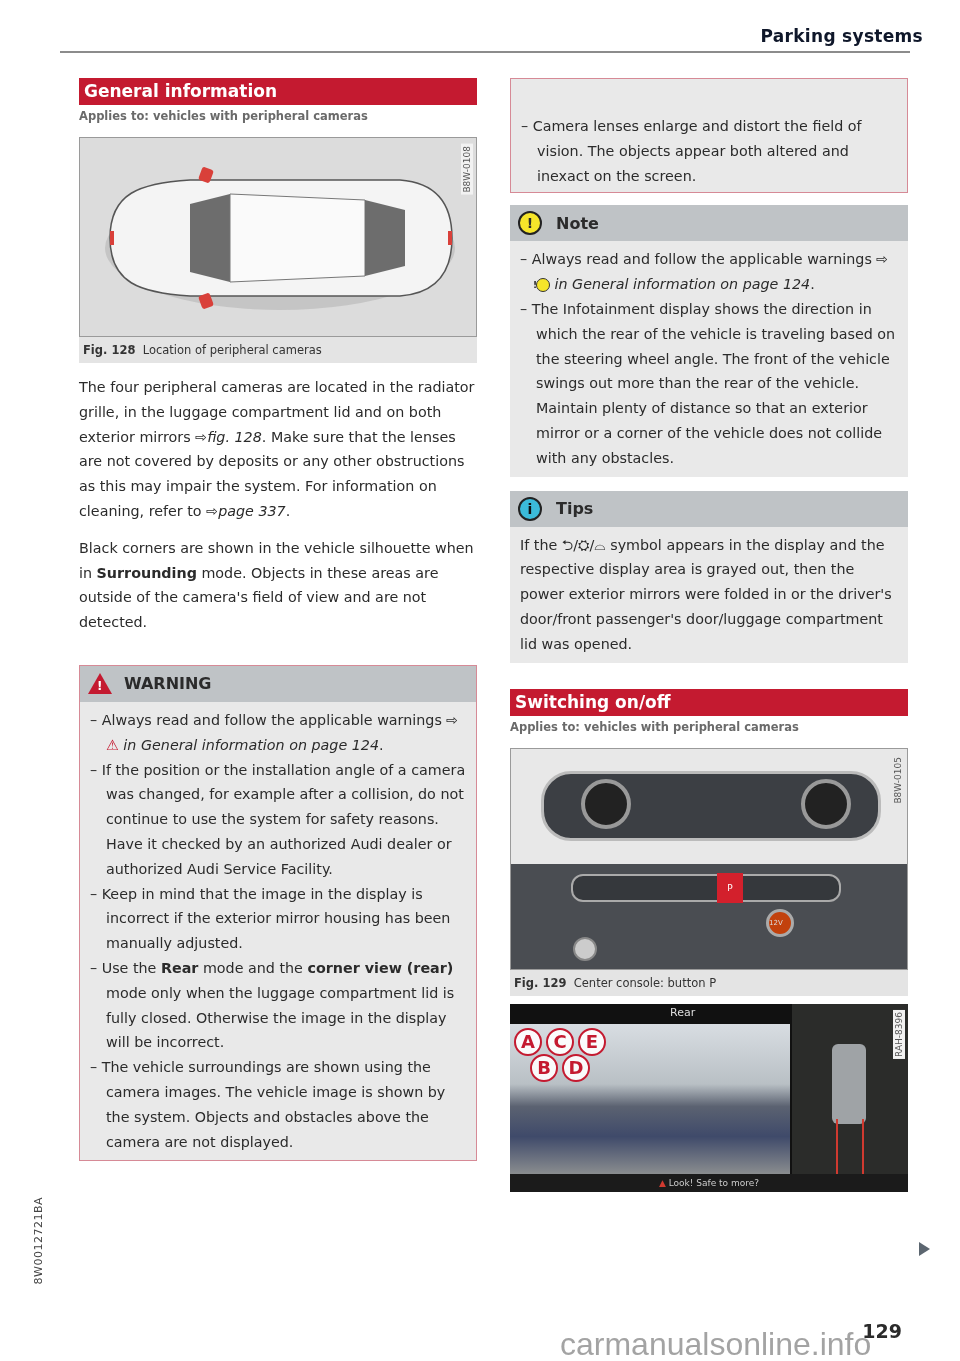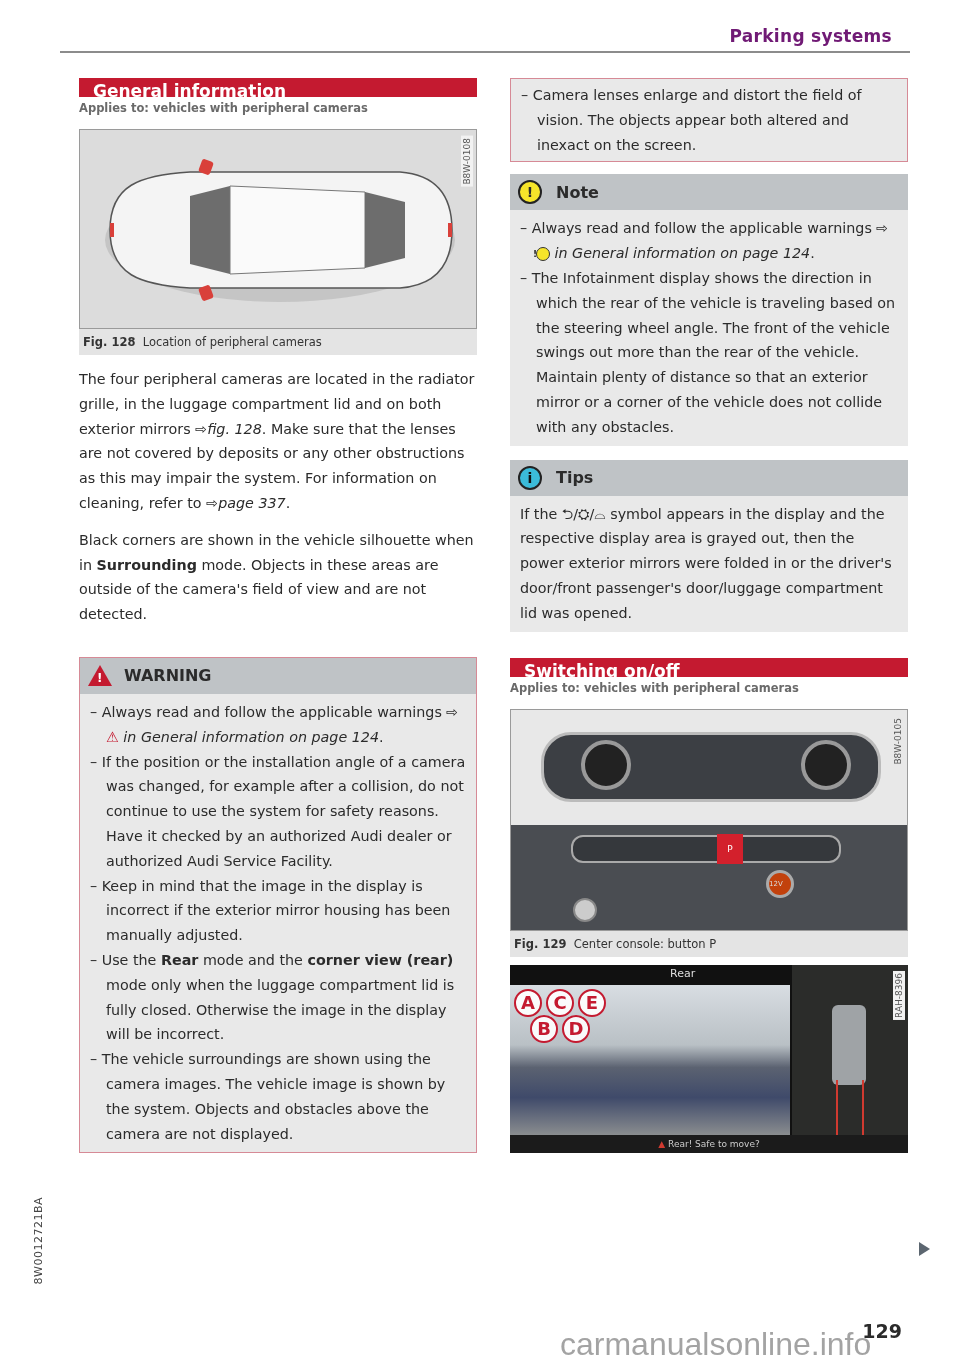--- a/index.html
+++ b/index.html
@@ -1,23 +1,23 @@
 <!DOCTYPE html>
 <html><head>
 <meta charset="utf-8">
 <style>
   * { box-sizing: border-box; margin: 0; padding: 0; }
   body { width: 960px; height: 1361px; background: #ffffff; position: relative; overflow: hidden;
          font-family: "DejaVu Sans", "Liberation Sans", sans-serif; color: #2b2b2b; }
   .header-rule { position: absolute; left: 60px; top: 51px; width: 850px; height: 2px; background: #8c8c8c; }
-  .header-title { position: absolute; right: 68px; top: 26px; font-size: 17px; font-weight: bold; color: #701a75; letter-spacing: 0.3px; }
+  .header-title { position: absolute; right: 37px; top: 26px; font-size: 17px; font-weight: bold; color: #0f172a; letter-spacing: 0.3px; }
   .col { position: absolute; width: 398px; }
   .col-left { left: 79px; top: 78px; }
   .col-right { left: 510px; top: 78px; }
-  .sec-head { background: #c41a30; color: #fff; font-weight: bold; font-size: 17px; padding: 2px 14px; height: 19px; line-height: 23px; }
+  .sec-head { background: #c41a30; color: #fff; font-weight: bold; font-size: 17px; padding: 2px 5px; height: 27px; line-height: 23px; }
   .applies { font-size: 11.5px; color: #6a6a6a; margin-top: 4px; font-weight: bold; }
   .fig { background: #e4e4e4; margin-top: 14px; }
   .fig-img { position: relative; border: 1px solid #9a9a9a; overflow: hidden; }
   .fig-code { position: absolute; right: 3px; top: 6px; writing-mode: vertical-rl; transform: rotate(180deg); font-size: 9px; color: #555; background: #f2f2f2; padding: 2px 1px; }
   .fig-cap { font-size: 11.5px; color: #333; padding: 6px 4px 6px 4px; }
   .fig-cap b { font-weight: bold; }
   p.body { font-size: 14.3px; line-height: 24.8px; margin-top: 12px; }
   .i { font-style: italic; }
   .box { border: 1px solid #d68a96; background: #e9e9e9; }
   .box-head { background: #bfc3c6; height: 36px; display: flex; align-items: center; padding-left: 8px; font-weight: bold; font-size: 16px; }
@@ -85,21 +85,21 @@
         <li>Keep in mind that the image in the display is incorrect if the exterior mirror housing has been manually adjusted.</li>
         <li><span>Use the </span><b>Rear</b><span> mode and the </span><b>corner view (rear)</b><span> mode only when the luggage compartment lid is fully closed. Otherwise the image in the display will be incorrect.</span></li>
         <li>The vehicle surroundings are shown using the camera images. The vehicle image is shown by the system. Objects and obstacles above the camera are not displayed.</li>
       </ul>
     </div>
   </div>
 </div>
 
 <div class="col col-right">
   <div class="box">
-    <div class="box-body" style="padding:4px 10px 4px 10px;">
+    <div class="box-body" style="padding:4px 10px 4px 10px;margin-top:31px;">
       <ul class="dash">
           <li>Camera lenses enlarge and distort the field of vision. The objects appear both altered and inexact on the screen.</li>
         </ul>
     </div>
   </div>
 
   <div class="plain-box" style="margin-top:12px;">
     <div class="box-head">
       <span class="ico-note">!</span>
       <span>Note</span>
@@ -143,21 +143,21 @@
   <div class="fig" style="margin-top:8px;">
     <div class="fig-img" style="height:188px;background:#111;border:none;">
       <div style="position:absolute;left:0;top:0;width:280px;height:20px;background:#111;"></div>
       <div style="position:absolute;left:160px;top:2px;color:#ddd;font-size:11px;">Rear</div>
       <div style="position:absolute;left:0;top:20px;width:280px;height:150px;background:linear-gradient(#d8dde2 0%, #b9c0c5 40%, #5b6271 55%, #3f4a6a 75%, #8a8d8f 100%);"></div>
       <div style="position:absolute;left:282px;top:0;width:116px;height:170px;background:#2b2c2a;">
         <div style="position:absolute;left:40px;top:40px;width:34px;height:80px;background:#9fa3a6;border-radius:6px;"></div>
         <div style="position:absolute;left:44px;top:115px;width:2px;height:55px;background:#d03a30;"></div>
         <div style="position:absolute;left:70px;top:115px;width:2px;height:55px;background:#d03a30;"></div>
       </div>
-      <div style="position:absolute;left:0;top:170px;width:398px;height:18px;background:#1b1b1b;color:#ccc;font-size:9px;text-align:center;line-height:18px;"><span style="color:#d03a30;">▲</span> <span>Rear! Safe to move?</span></div>
+      <div style="position:absolute;left:0;top:170px;width:398px;height:18px;background:#1b1b1b;color:#ccc;font-size:9px;text-align:center;line-height:18px;"><span style="color:#d03a30;">▲</span> <span>Look! Safe to more?</span></div>
       <span class="badge" style="left:4px;top:24px;">A</span>
       <span class="badge" style="left:20px;top:50px;">B</span>
       <span class="badge" style="left:36px;top:24px;">C</span>
       <span class="badge" style="left:52px;top:50px;">D</span>
       <span class="badge" style="left:68px;top:24px;">E</span>
       <div class="fig-code" style="background:#f2f2f2;">RAH-8396</div>
     </div>
   </div>
 </div>
 

